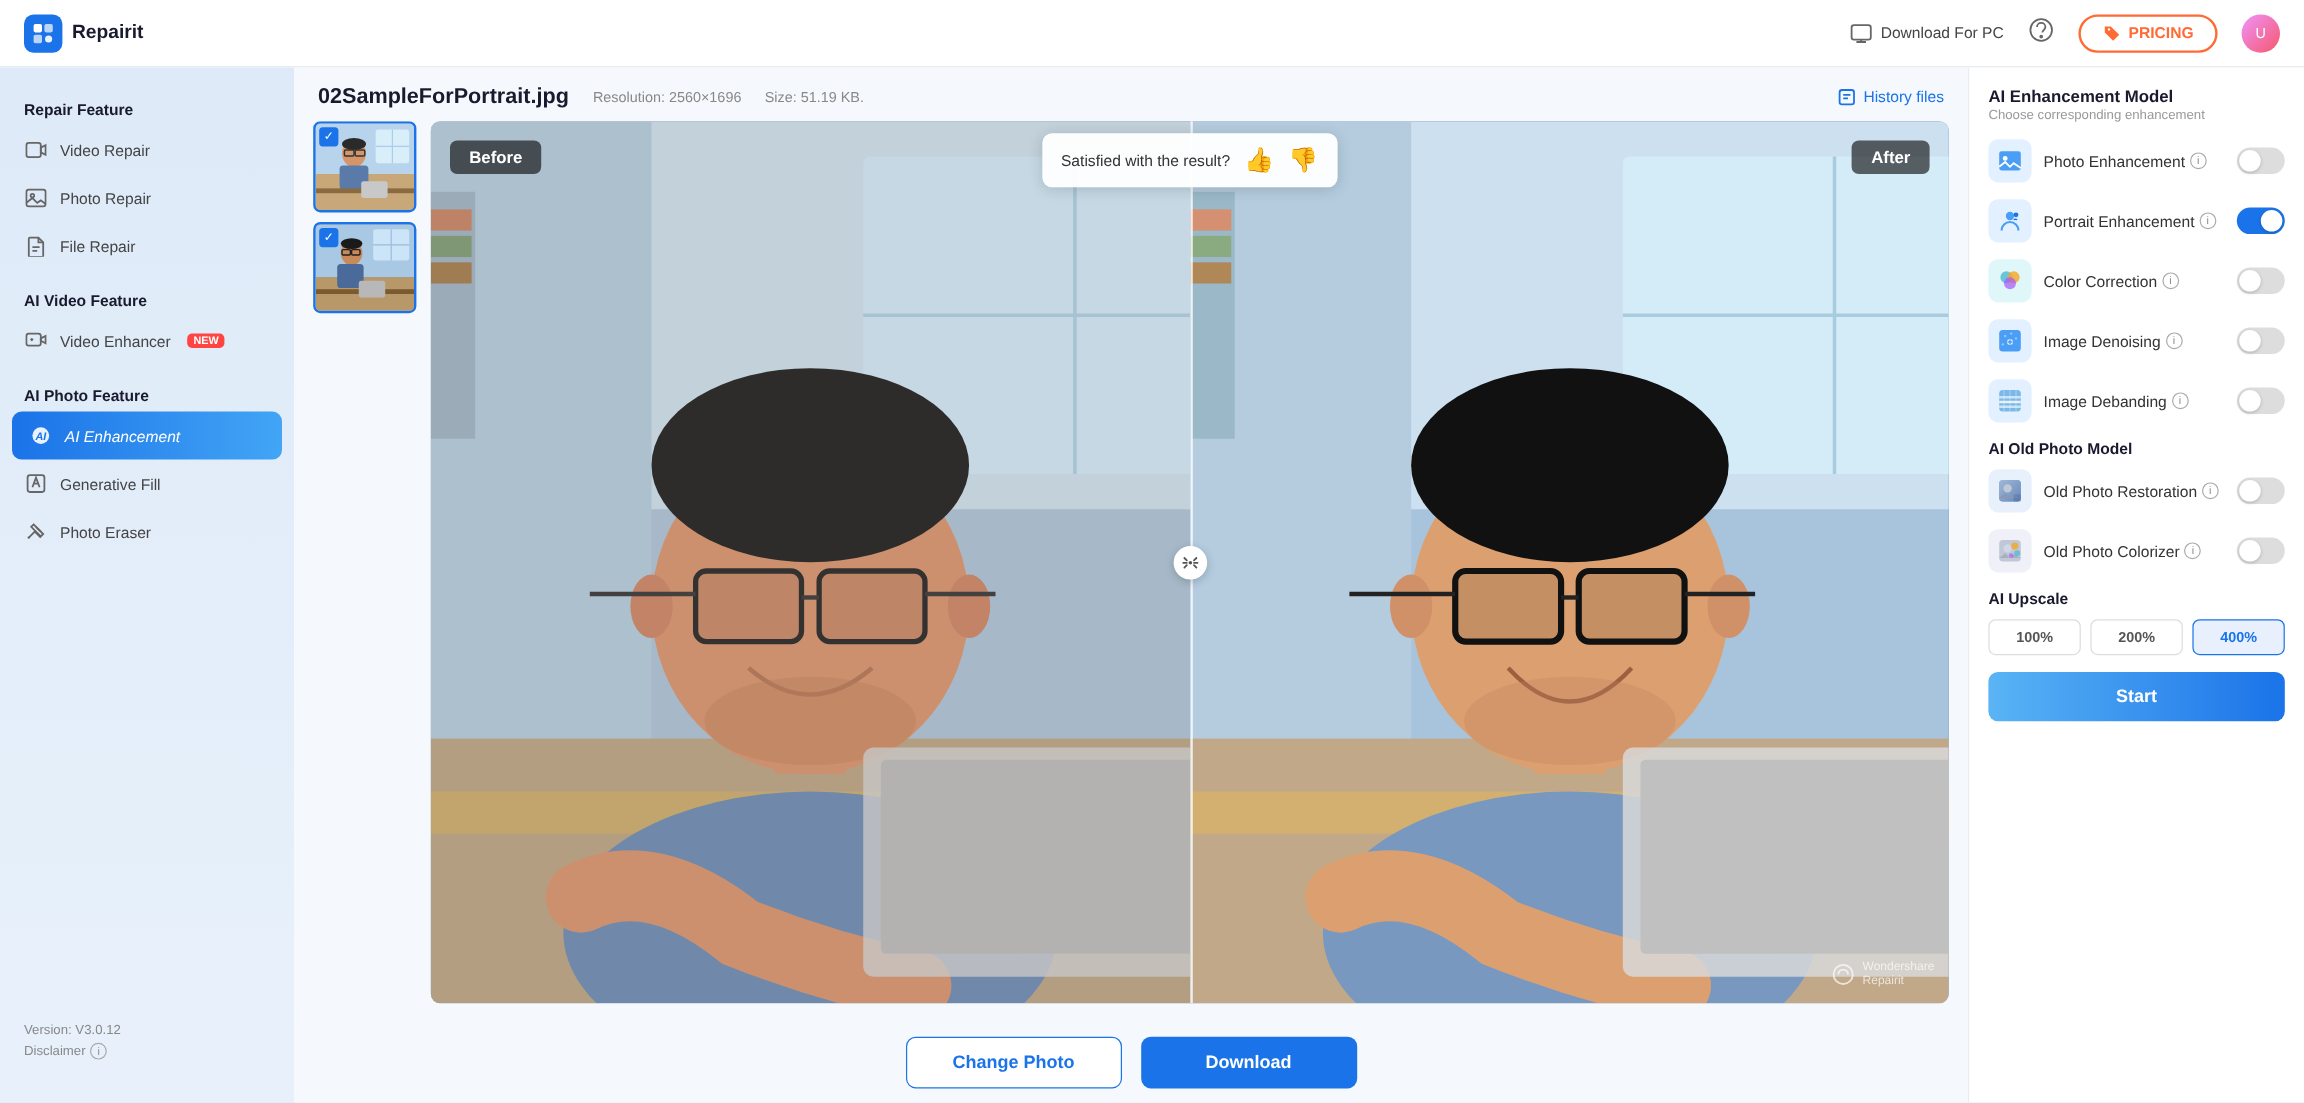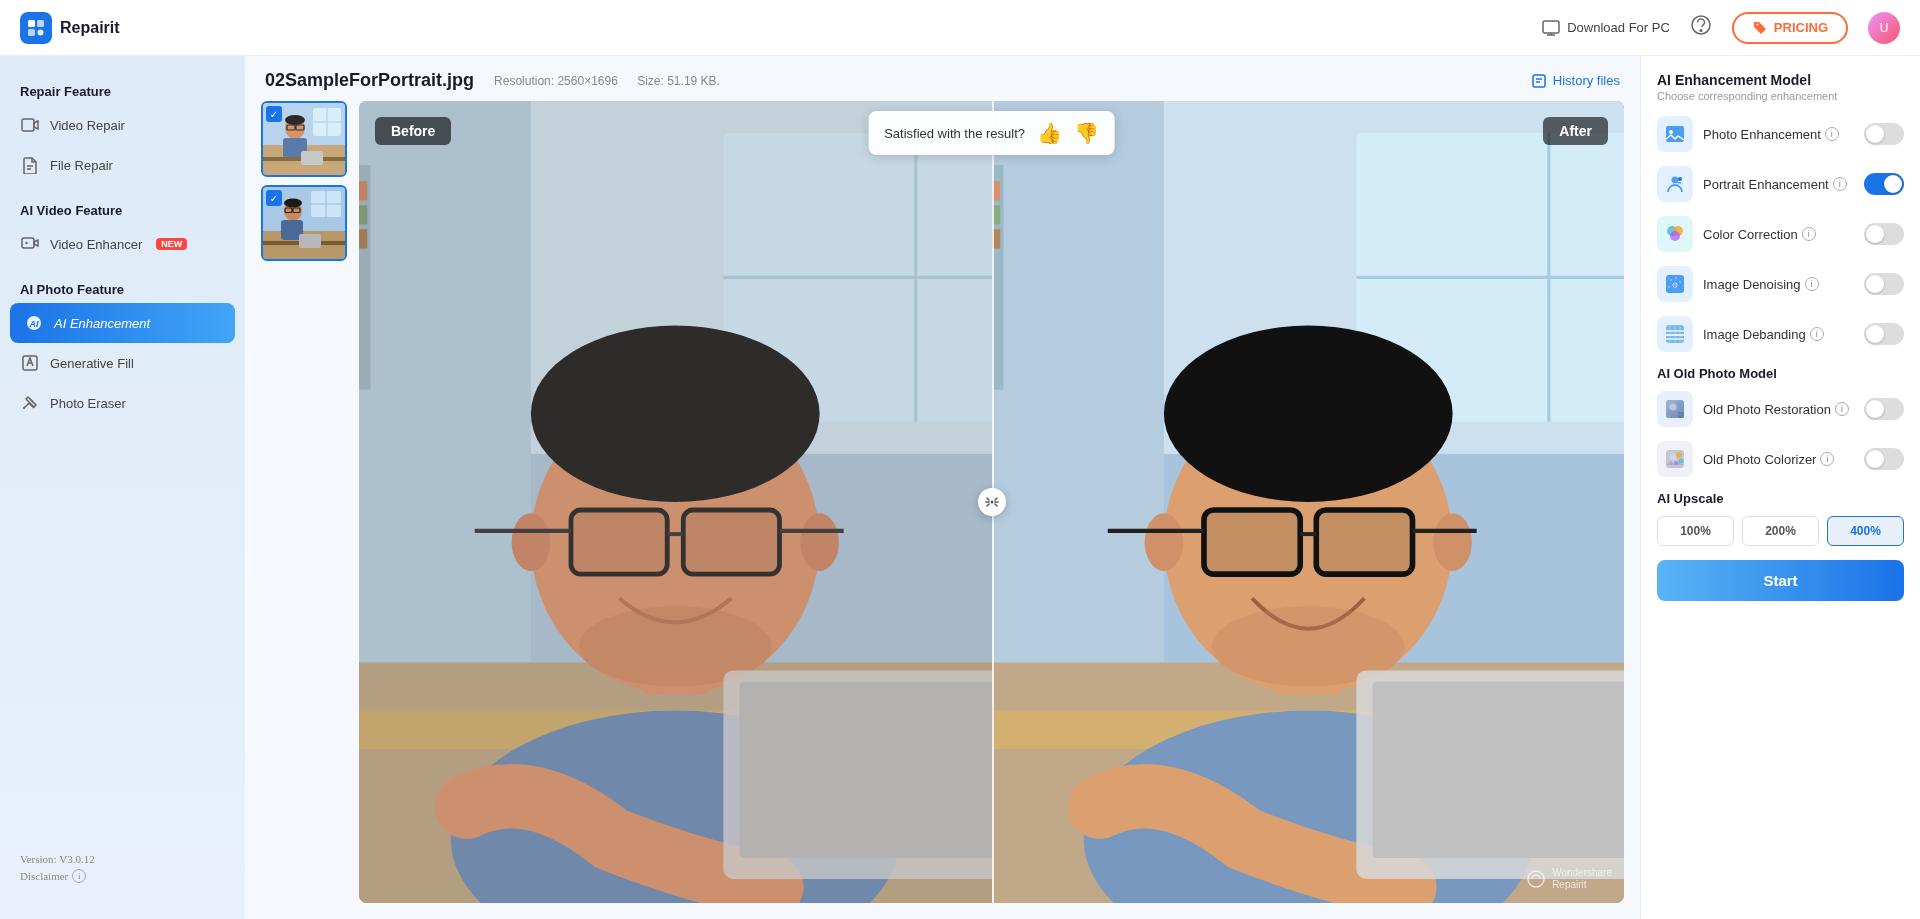--- a/index.html
+++ b/index.html
@@ -139,21 +139,20 @@
       font-weight: bold;
       padding: 1px 5px;
       border-radius: 4px;
       margin-left: 4px;
     }
     .sidebar-bottom {
       margin-top: auto;
       padding: 16px 20px;
       font-size: 11px;
       color: #888;
-      font-family: Liberation Serif, serif;
     }
     .sidebar-bottom .disclaimer {
       display: flex;
       align-items: center;
       gap: 4px;
       margin-top: 4px;
       cursor: pointer;
     }
 
     
@@ -518,20 +517,30 @@
     <div class="sidebar-item">
       <div class="sidebar-item-icon">
         <svg width="18" height="18" viewBox="0 0 18 18" fill="none" stroke="#666" stroke-width="1.5">
           <rect x="1" y="3" width="12" height="12" rx="2"></rect>
           <path d="M13 7l4-2v8l-4-2V7z"></path>
         </svg>
       </div>
       <span>Video Repair</span>
     </div>
 
+    <div class="sidebar-item">
+      <div class="sidebar-item-icon">
+        <svg width="18" height="18" viewBox="0 0 18 18" fill="none" stroke="#666" stroke-width="1.5">
+          <rect x="1" y="2" width="16" height="14" rx="2"></rect>
+          <circle cx="6" cy="7" r="1.5"></circle>
+          <path d="M1 13l5-4 4 4 3-2 4 3"></path>
+        </svg>
+      </div>
+      <span>Photo Repair</span>
+    </div>
 
     <div class="sidebar-item">
       <div class="sidebar-item-icon">
         <svg width="18" height="18" viewBox="0 0 18 18" fill="none" stroke="#666" stroke-width="1.5">
           <path d="M4 2h7l4 4v11a1 1 0 01-1 1H4a1 1 0 01-1-1V3a1 1 0 011-1z"></path>
           <path d="M11 2v4h4"></path>
           <path d="M6 10h6M6 13h4"></path>
         </svg>
       </div>
       <span>File Repair</span>
@@ -773,20 +782,24 @@
         <div class="watermark">
           <svg width="20" height="20" viewBox="0 0 20 20" fill="none">
             <circle cx="10" cy="10" r="8" stroke="rgba(255,255,255,0.7)" stroke-width="1.5"></circle>
             <path d="M6 10a4 4 0 018 0" stroke="rgba(255,255,255,0.7)" stroke-width="1.5"></path>
           </svg>
           <span style="line-height:1.2;font-size:10px;">Wondershare<br>Repairit</span>
         </div>
       </div>
     </div>
 
+    <div class="bottom-actions">
+      <button class="btn-change">Change Photo</button>
+      <button class="btn-download">Download</button>
+    </div>
 
   </div>
 
   <div class="right-panel">
     <div class="panel-title">AI Enhancement Model</div>
     <div class="panel-subtitle">Choose corresponding enhancement</div>
 
     
     <div class="toggle-row">
       <div class="toggle-icon blue-bg">

